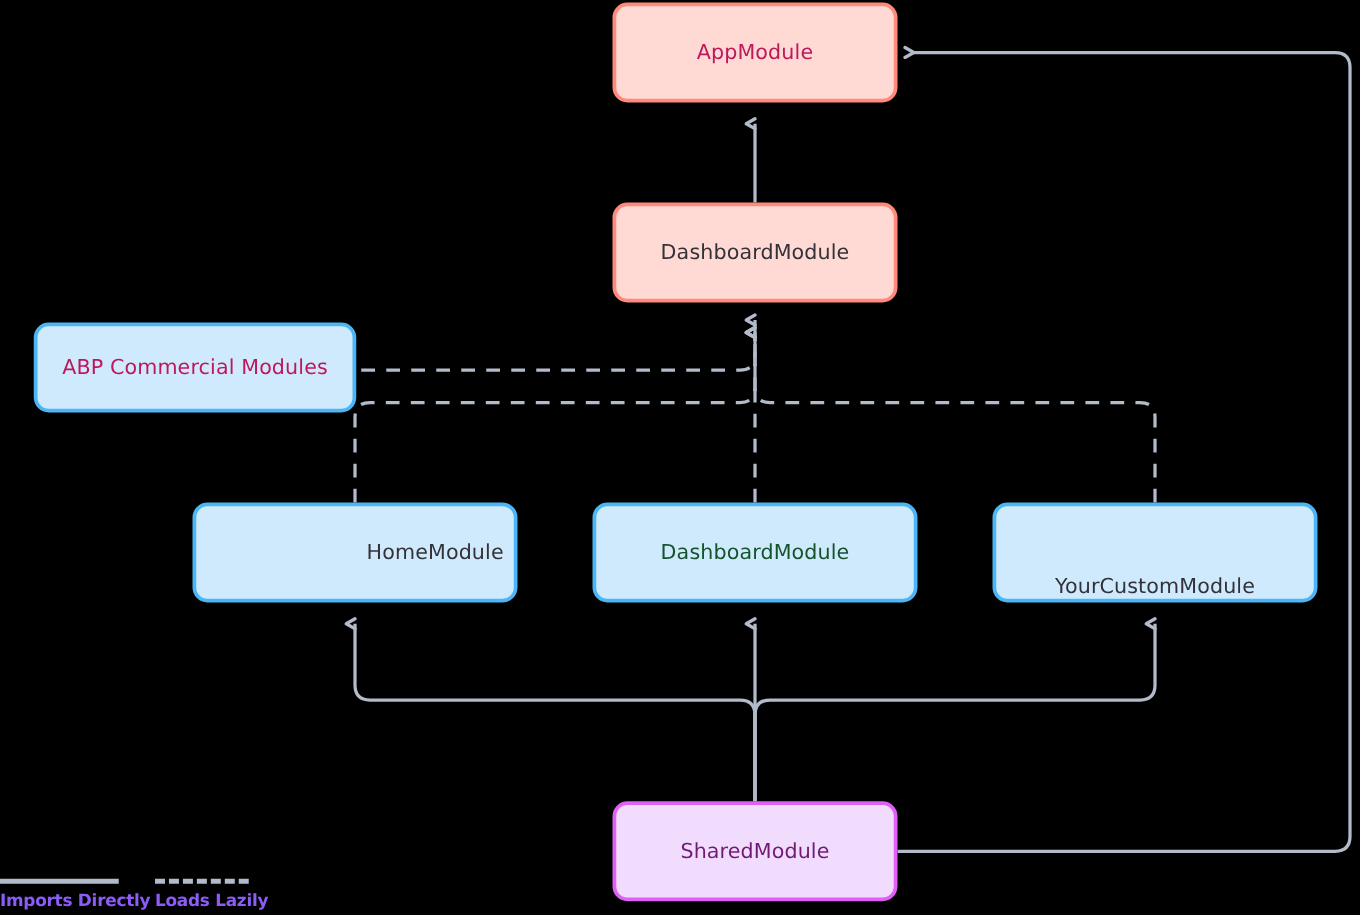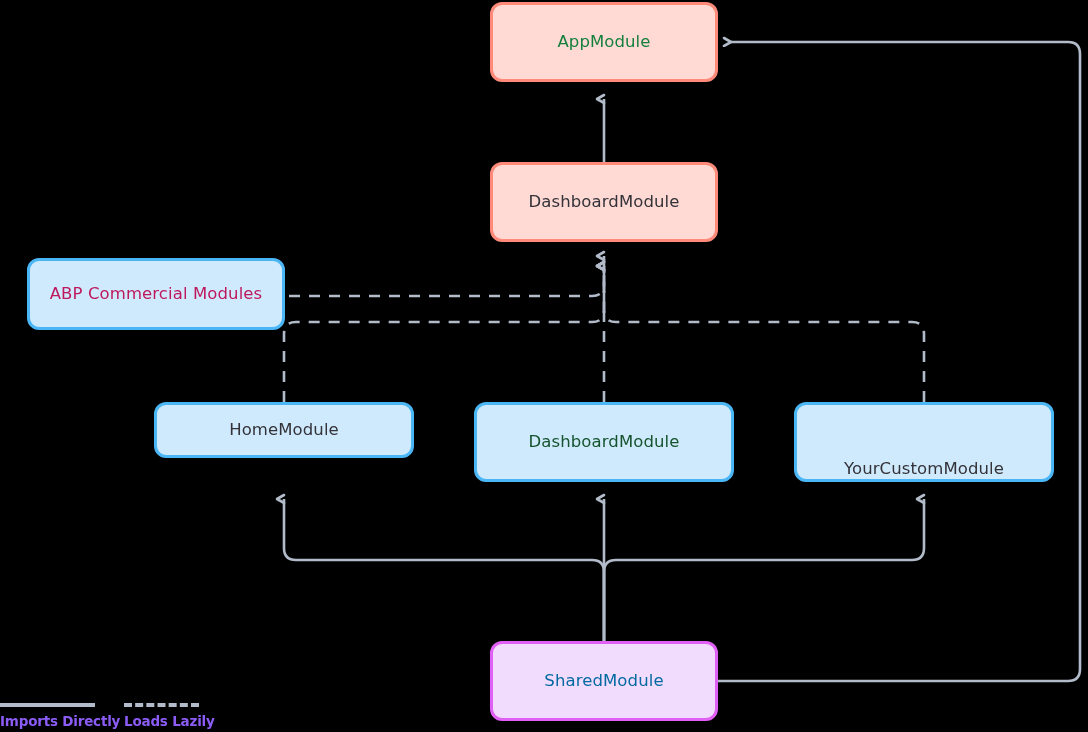--- a/index.html
+++ b/index.html
@@ -95,45 +95,45 @@
       <path d="M604,641 L604,572 Q604,560 592,560 L296,560 Q284,560 284,548 L284,499" marker-end="url(#arrowUp)"></path>
 
       <path d="M604,641 L604,499" marker-end="url(#arrowUp)"></path>
 
       <path d="M604,641 L604,572 Q604,560 616,560 L912,560 Q924,560 924,548 L924,499" marker-end="url(#arrowUp)"></path>
 
       <path d="M718,681 L1068,681 Q1080,681 1080,669 L1080,54 Q1080,42 1068,42 L731,42" marker-end="url(#arrowLeft)"></path>
     </g>
   </svg>
 
-  <div class="node" id="node-0" style="left: 490px; top: 2px; width: 228px; height: 80px; background: rgb(255, 217, 212); border-color: rgb(255, 138, 122); color: #15803d;">
+  <div class="node" id="node-0" style="left: 490px; top: 2px; width: 228px; height: 80px; background: rgb(255, 217, 212); border-color: rgb(255, 138, 122); color: #be185d;">
     <span class="node-label">AppModule</span>
   </div>
 
   <div class="node" id="node-1" style="left: 490px; top: 162px; width: 228px; height: 80px; background: rgb(255, 217, 212); border-color: rgb(255, 138, 122); color: rgb(51, 50, 56);">
     <span class="node-label">DashboardModule</span>
   </div>
 
   <div class="node" id="node-2" style="left: 11px; top: 258px; width: 258px; height: 72px; background: rgb(208, 234, 253); border-color: rgb(75, 182, 245); color: #be185d; margin-left: 16px;">
     <span class="node-label">ABP Commercial Modules</span>
   </div>
 
-  <div class="node" id="node-3" style="left: 154px; top: 402px; width: 260px; height: 56px; background: rgb(208, 234, 253); border-color: rgb(75, 182, 245); color: rgb(51, 50, 56);">
+  <div class="node" id="node-3" style="left: 154px; top: 402px; width: 260px; height: 80px; background: rgb(208, 234, 253); border-color: rgb(75, 182, 245); color: rgb(51, 50, 56); justify-content: flex-end;">
     <span class="node-label">HomeModule</span>
   </div>
 
   <div class="node" id="node-4" style="left: 474px; top: 402px; width: 260px; height: 80px; background: rgb(208, 234, 253); border-color: rgb(75, 182, 245); color: #14532d;">
     <span class="node-label">DashboardModule</span>
   </div>
 
   <div class="node" id="node-5" style="left: 794px; top: 402px; width: 260px; height: 80px; background: rgb(208, 234, 253); border-color: rgb(75, 182, 245); color: rgb(51, 50, 56); align-items: flex-end;">
     <span class="node-label">YourCustomModule</span>
   </div>
 
-  <div class="node" id="node-6" style="left: 490px; top: 641px; width: 228px; height: 80px; background: rgb(242, 220, 253); border-color: rgb(224, 95, 245); color: #0369a1; align-items: center;">
+  <div class="node" id="node-6" style="left: 490px; top: 641px; width: 228px; height: 80px; background: rgb(242, 220, 253); border-color: rgb(224, 95, 245); color: #701a75; align-items: center;">
     <span class="node-label">SharedModule</span>
   </div>
 
   <div class="legend-row">
     <div class="legend-swatch solid" id="legend-swatch-0" style="left:0px; top:703px; width:95px;"></div>
     <div class="legend-text" id="legend-text-0" style="left:0px; top:713px;">Imports Directly</div>
 
     <div class="legend-swatch dashed" id="legend-swatch-1" style="left:124px; top:703px; width:75px;"></div>
     <div class="legend-text" id="legend-text-1" style="left:124px; top:713px;">Loads Lazily</div>
   </div>

